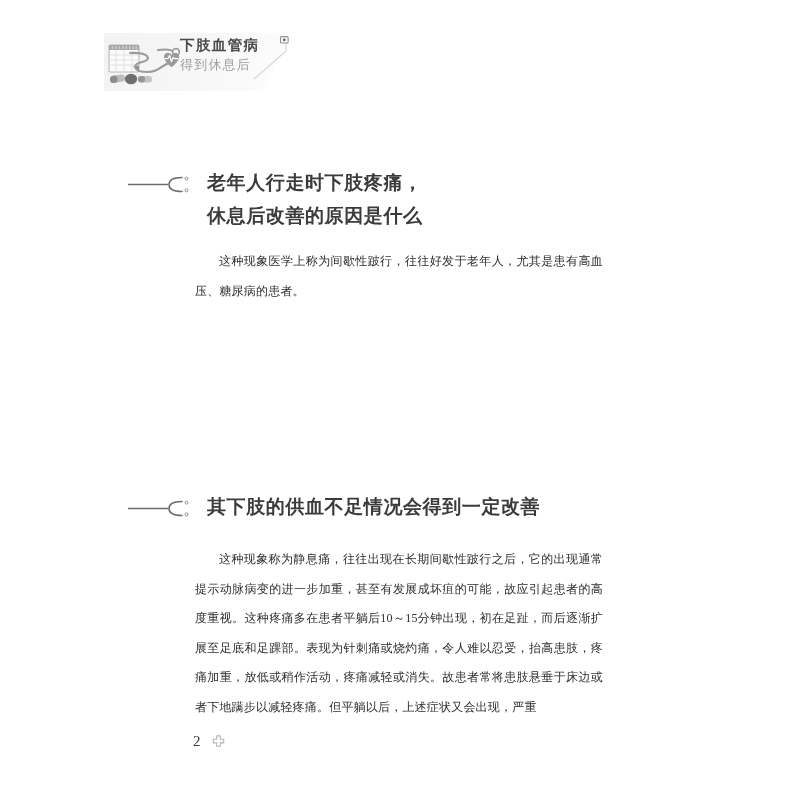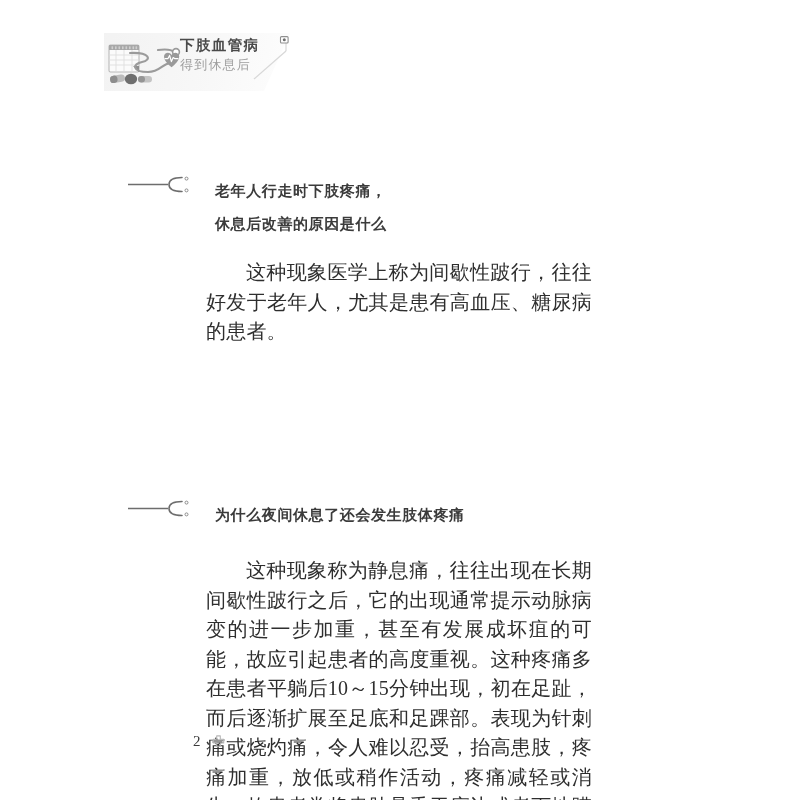--- a/index.html
+++ b/index.html
@@ -82,45 +82,45 @@
   }
   .heading-deco {
     position: absolute;
     left: 128px;
     top: 14px;
     width: 66px;
     height: 24px;
     overflow: visible;
   }
   .heading-text {
-    margin: 16px;
+    margin: 8px;
     padding: 0;
     position: absolute;
     left: 199px;
     top: 0;
     width: 400px;
     font-family: "Liberation Sans", "DejaVu Sans", sans-serif;
     font-weight: bold;
-    font-size: 15px;
+    font-size: 19px;
     line-height: 33px;
     letter-spacing: 0.6px;
     color: #3b3b3b;
     white-space: pre-line;
   }
 
   
   .body-block {
     position: absolute;
     left: 195px;
     width: 408px;
   }
   .para {
-    margin: 11px;
+    margin: 0;
     font-family: "Liberation Serif", "DejaVu Serif", serif;
-    font-size: 20px;
+    font-size: 12px;
     line-height: 29.5px;
     color: #2e2e2e;
     text-align: justify;
     text-justify: inter-character;
     text-indent: 2em;
     letter-spacing: 0.2px;
   }
   .para + .para { margin-top: 0; }
 
   
@@ -226,21 +226,21 @@
   </div>
 
   <div class="section" style="top:482px;">
     <div class="heading-row">
       <svg class="heading-deco" viewBox="0 0 66 24">
         <line x1="0" y1="12.5" x2="40" y2="12.5" stroke="#6d6d6d" stroke-width="1.5"></line>
         <path d="M54 5.5 C 44 5.5, 41 8.5, 41 12.5 C 41 16.5, 44 19.5, 54 19.5" fill="none" stroke="#6d6d6d" stroke-width="1.6" stroke-linecap="round"></path>
         <circle cx="58.5" cy="6.6" r="1.5" fill="none" stroke="#8c8c8c" stroke-width="1"></circle>
         <circle cx="58.5" cy="18.4" r="1.5" fill="none" stroke="#8c8c8c" stroke-width="1"></circle>
       </svg>
-      <h2 class="heading-text">为什么夜间休息了还会发生肢体疼痛</h2>
+      <h2 class="heading-text">其下肢的供血不足情况会得到一定改善</h2>
     </div>
   </div>
 
   <div class="body-block" style="top:545px;">
     <p class="para">这种现象称为静息痛，往往出现在长期间歇性跛行之后，它的出现通常提示动脉病变的进一步加重，甚至有发展成坏疽的可能，故应引起患者的高度重视。这种疼痛多在患者平躺后10～15分钟出现，初在足趾，而后逐渐扩展至足底和足踝部。表现为针刺痛或烧灼痛，令人难以忍受，抬高患肢，疼痛加重，放低或稍作活动，疼痛减轻或消失。故患者常将患肢悬垂于床边或者下地蹒步以减轻疼痛。但平躺以后，上述症状又会出现，严重</p>
   </div>
 
   <div class="folio">
     <span class="folio-num">2</span>
     <svg class="folio-mark" width="13" height="13" viewBox="0 0 13 13">

